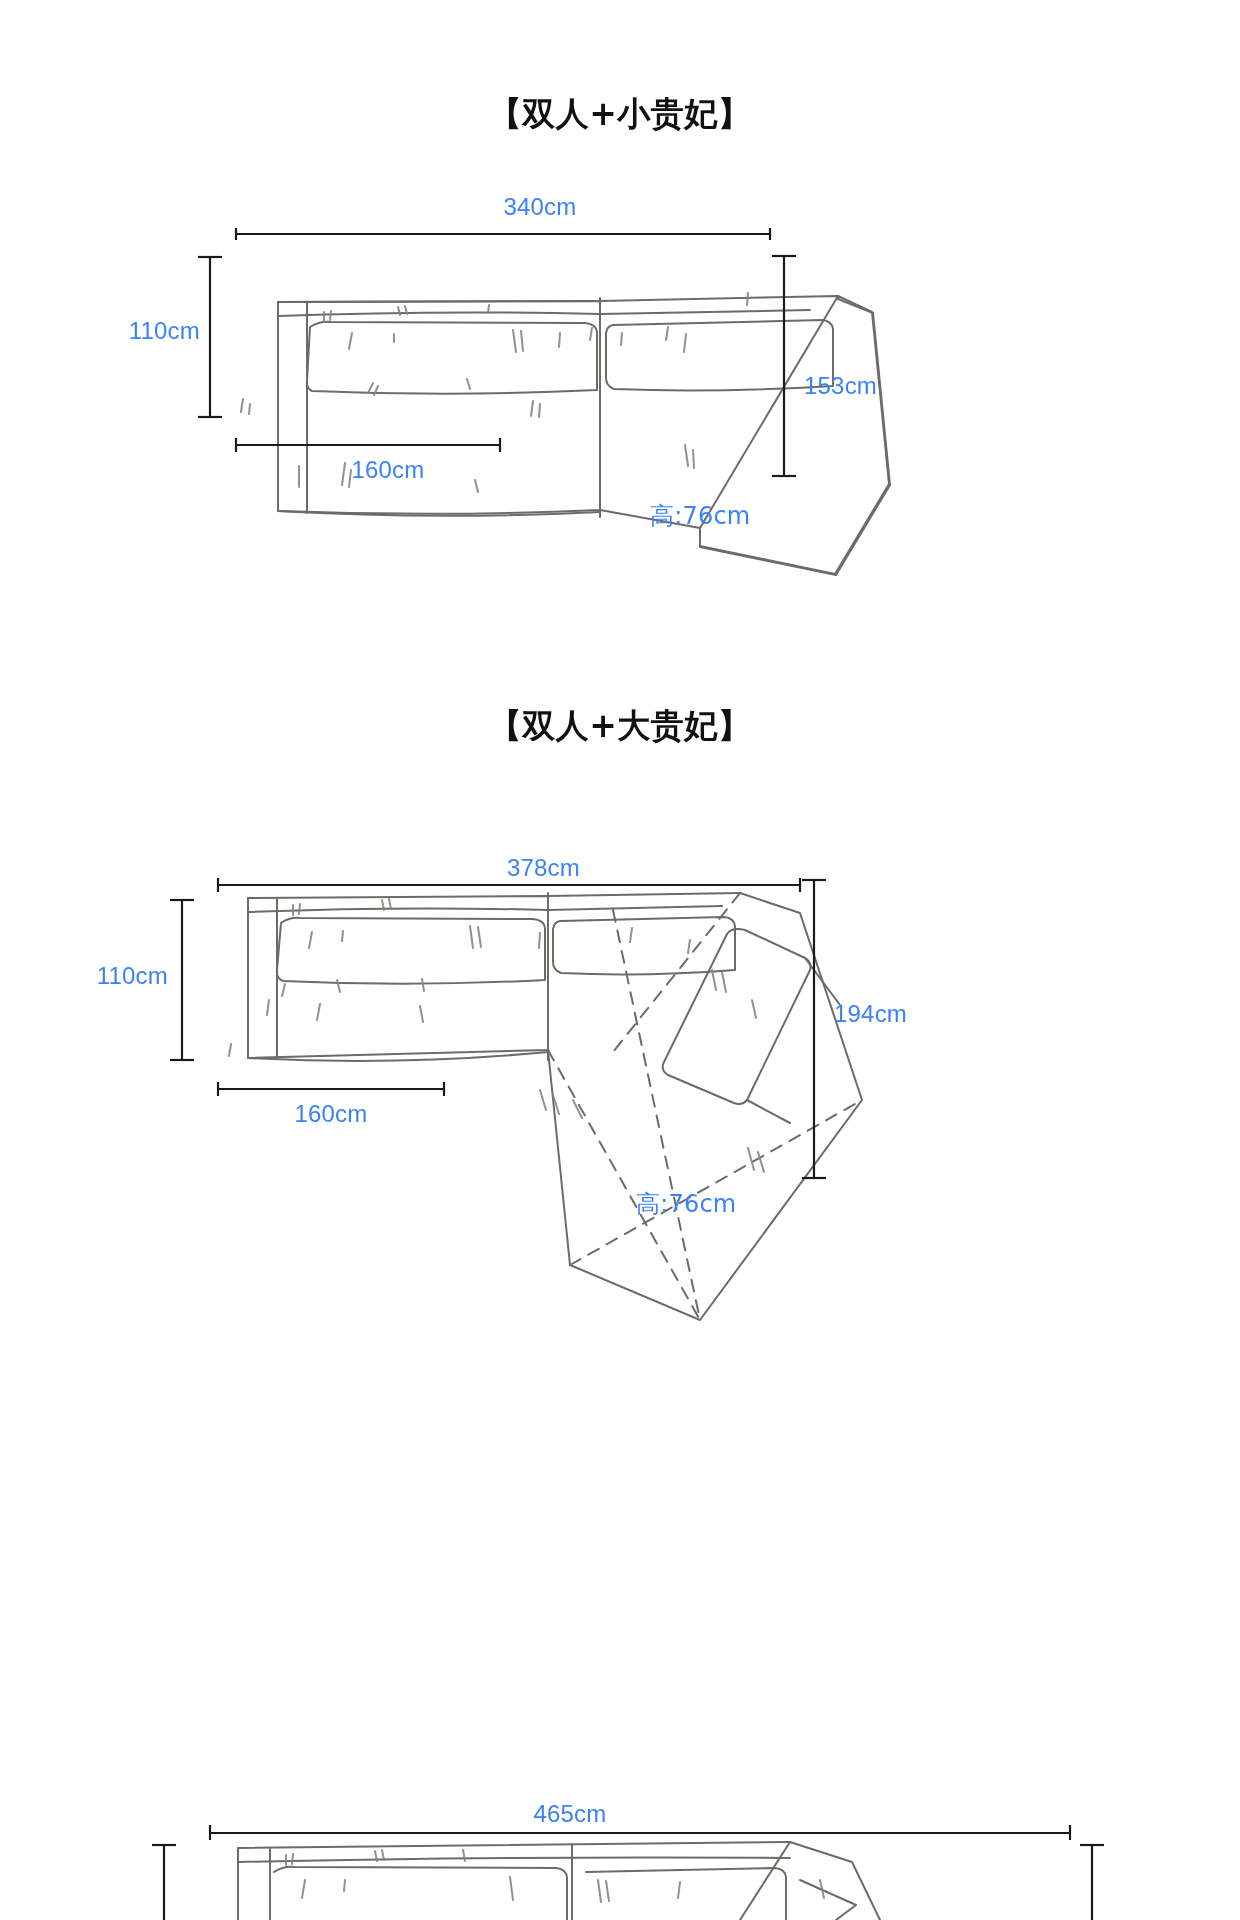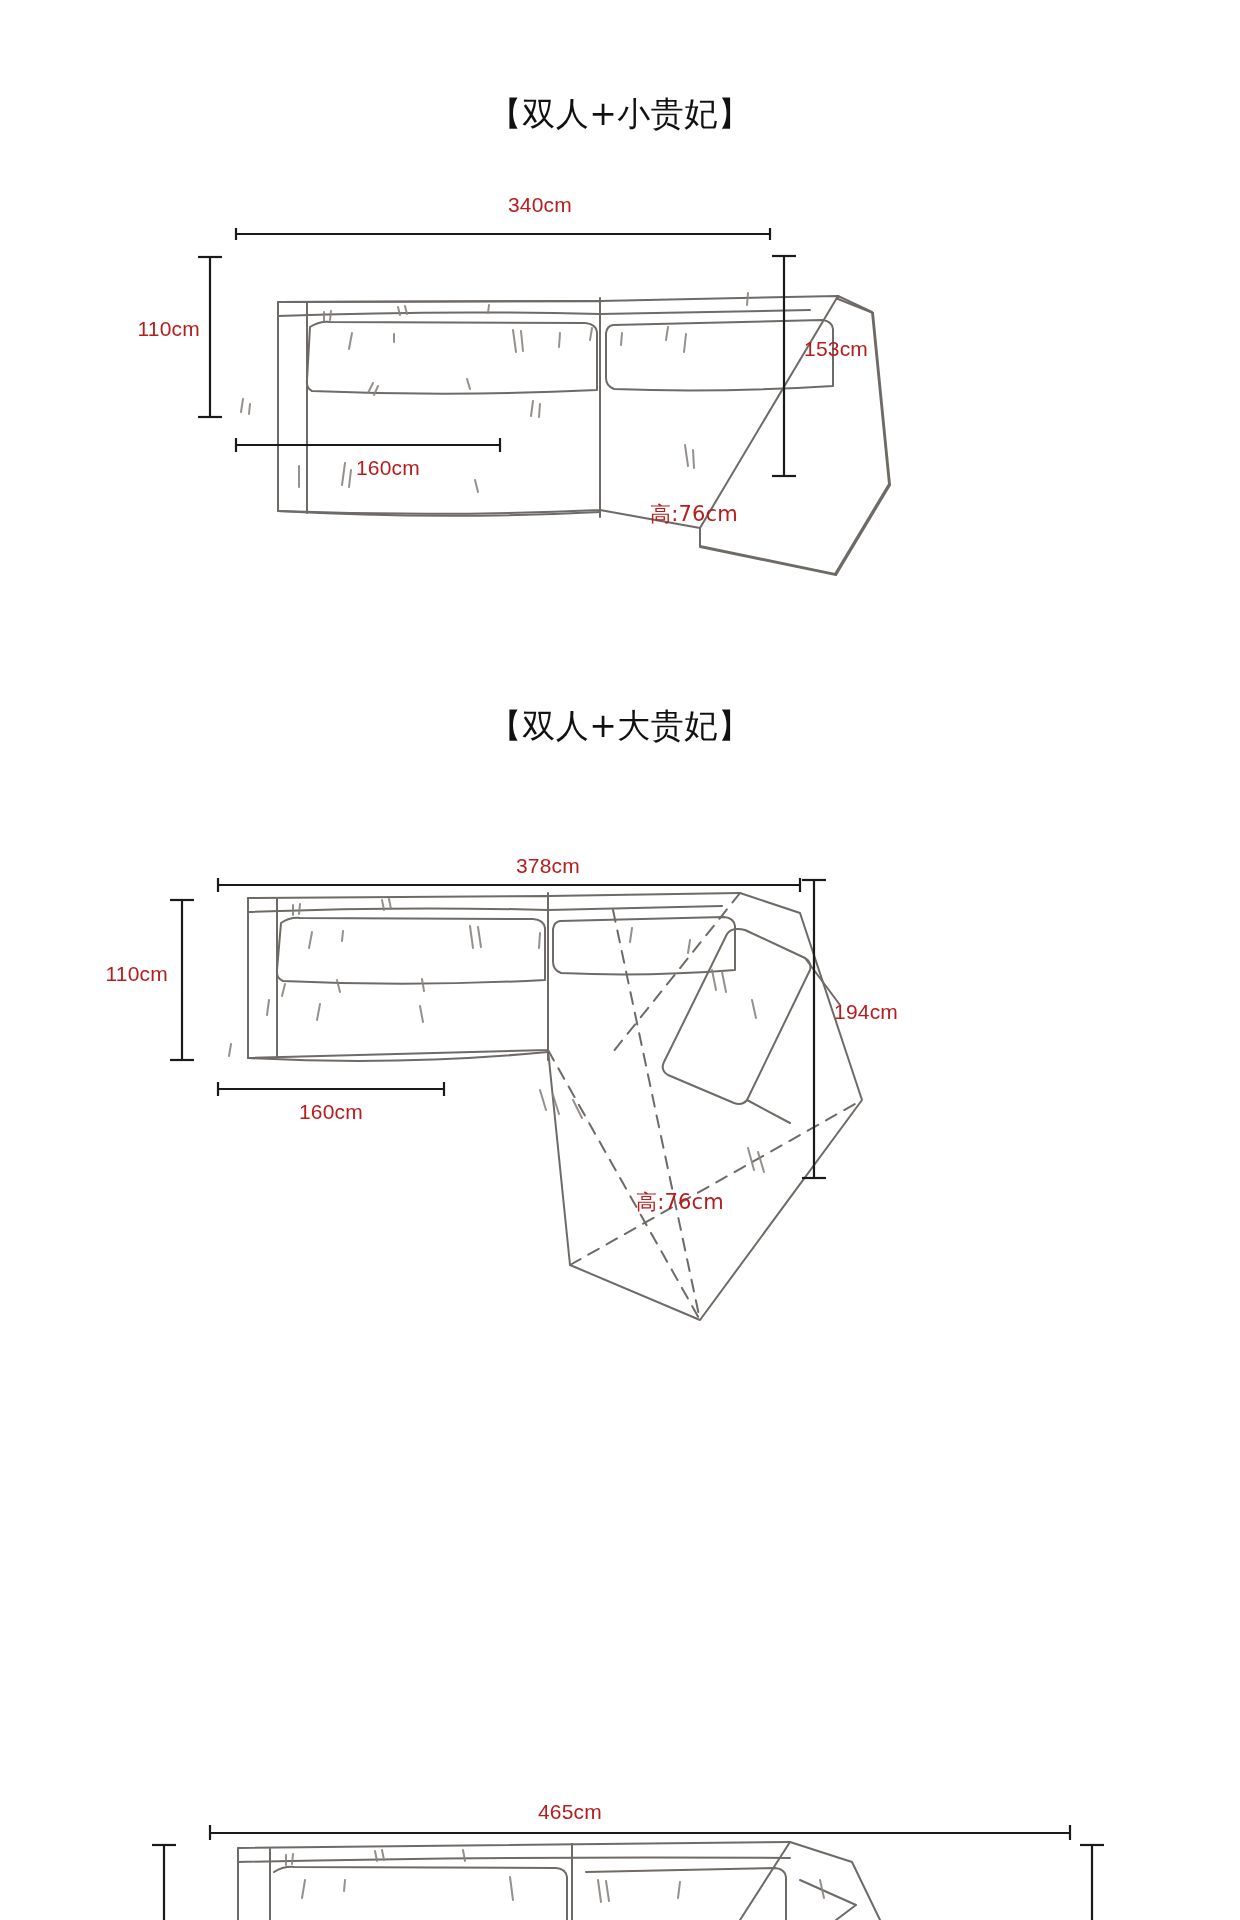--- a/index.html
+++ b/index.html
@@ -25,35 +25,35 @@
     position: absolute;
     left: 0;
     width: 1240px;
   }
   .section-title {
     position: absolute;
     left: 0;
     width: 1240px;
     text-align: center;
     font-size: 33px;
-    font-weight: 400;
+    font-weight: 700;
     letter-spacing: 0.5px;
     color: #111111;
     font-family: "DejaVu Sans", "Liberation Sans", sans-serif;
     white-space: nowrap;
   }
   .diagram {
     position: absolute;
     left: 0;
     top: 0;
   }
   .dim-label {
     position: absolute;
-    font-size: 21px;
-    color: #b91c1c;
+    font-size: 24px;
+    color: #3b82f6;
     font-family: "Liberation Sans", "DejaVu Sans", sans-serif;
     white-space: nowrap;
     letter-spacing: 0.2px;
   }
   .dim-label.cjk {
     font-family: "DejaVu Sans", "Liberation Sans", sans-serif;
   }
   svg { display: block; overflow: visible; }
 </style>
 </head>
@@ -142,21 +142,21 @@
         <path d="M772,476 L796,476"></path>
 
         <path d="M236,438 L236,452"></path>
         <path d="M236,445 L500,445"></path>
         <path d="M500,438 L500,452"></path>
       </g>
     </svg>
 
     <div class="dim-label" style="left:470px; top:193px; width:140px; text-align:center;">340cm</div>
     <div class="dim-label" style="left:110px; top:317px; width:90px; text-align:right;">110cm</div>
-    <div class="dim-label" style="left:804px; top:337px;">153cm</div>
+    <div class="dim-label" style="left:804px; top:372px;">153cm</div>
     <div class="dim-label" style="left:298px; top:456px; width:180px; text-align:center;">160cm</div>
     <div class="dim-label cjk" style="left:650px; top:500px;">高:76cm</div>
   </div>
 
   <div class="section" style="top:700px;height:880px;">
 
     <div class="section-title" style="top:4px;">【双人+大贵妃】</div>
 
     <svg class="diagram" width="1240" height="880" viewBox="0 0 1240 880">
       <g fill="none" stroke="#6e6a66" stroke-width="2" stroke-linejoin="round" stroke-linecap="round">

